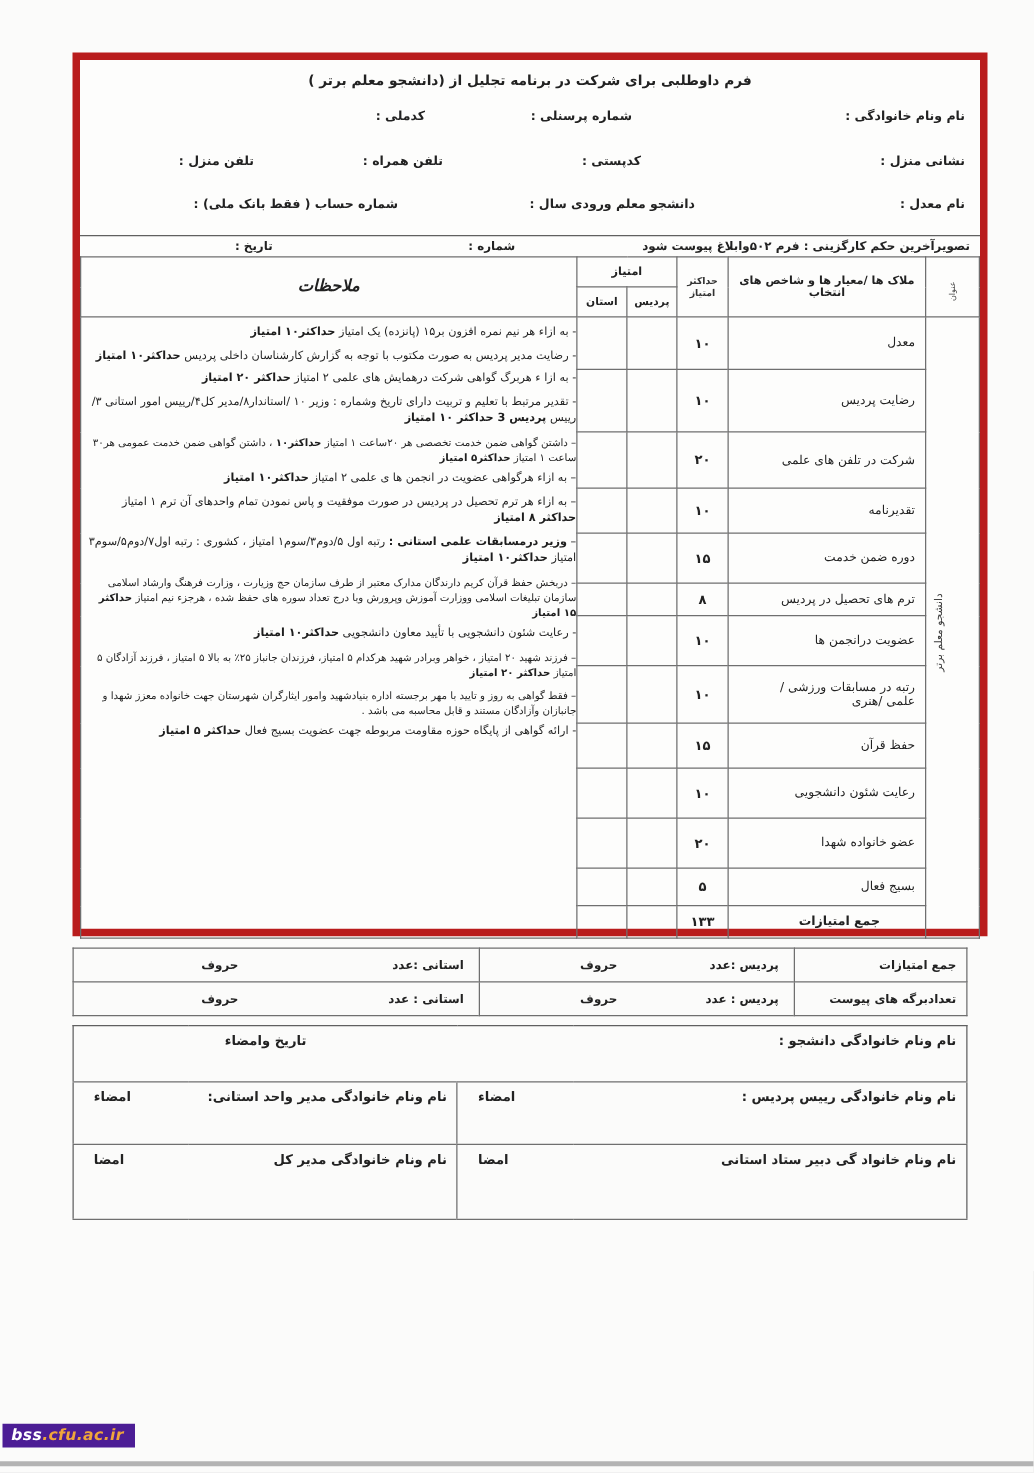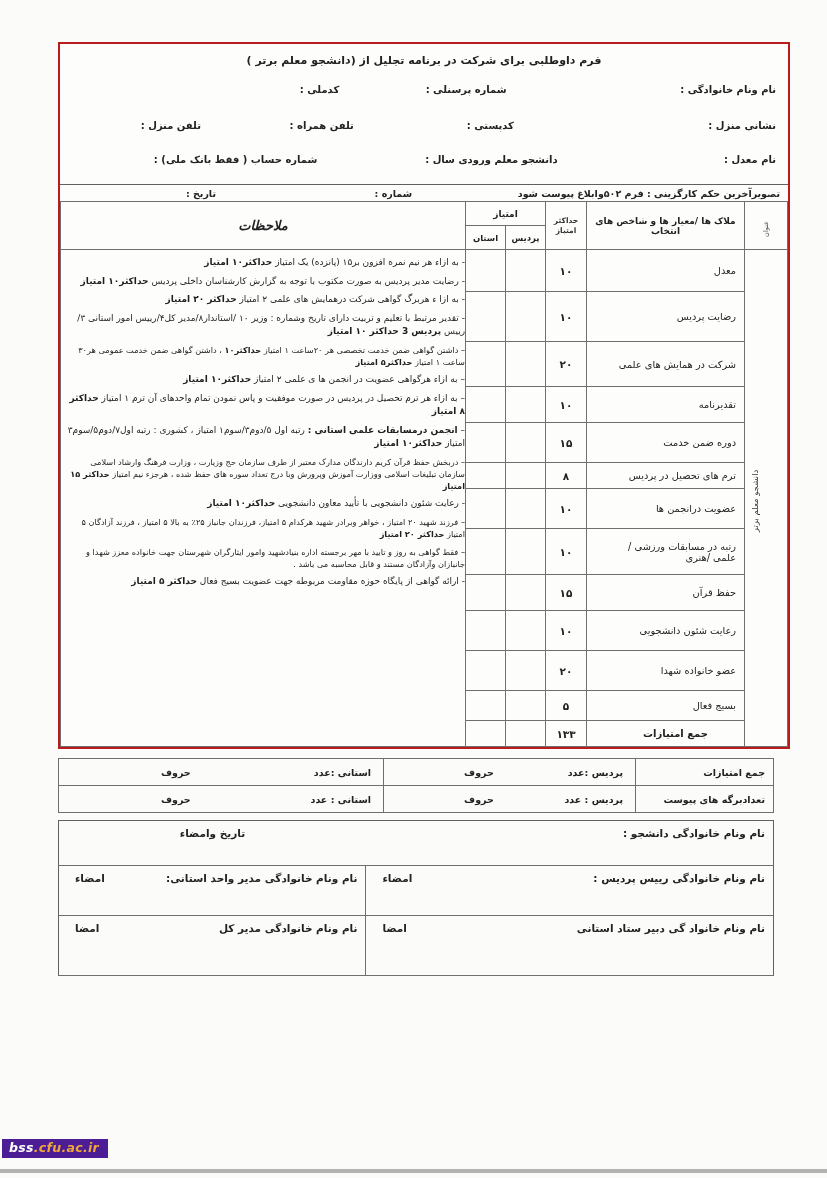--- a/index.html
+++ b/index.html
@@ -1,21 +1,21 @@
 <!DOCTYPE html>
 <html lang="fa"><head>
 <meta charset="utf-8">
 <style>
   html,body{margin:0;padding:0;background:#e8e8e8;}
   .page{position:relative;width:827px;height:1178px;background:#fbfbfa;
         font-family:"DejaVu Sans",sans-serif;color:#222;overflow:hidden;margin:0 auto;}
 
   
   .main-box{position:absolute;left:58px;top:42px;width:732px;height:707px;
-            border:2px solid #b91c1c;background:#fdfdfc;box-sizing:border-box;}
+            border:6px solid #b91c1c;background:#fdfdfc;box-sizing:border-box;}
   .form-title{text-align:center;font-weight:bold;font-size:11px;margin-top:10px;direction:rtl;}
   .fields-row{display:flex;direction:rtl;font-weight:bold;font-size:10px;}
   .fields-row .fcell{box-sizing:border-box;padding-right:12px;text-align:right;white-space:nowrap;}
   .row1{margin-top:17px}.row1 .c1{width:37%}.row1 .c2{width:23%}.row1 .c3{width:40%}
   .row2{margin-top:25px}.row2 .c1{width:36%}.row2 .c2{width:22%}.row2 .c3{width:21%}.row2 .c4{width:21%}
   .row3{margin-top:23px}.row3 .c1{width:30%}.row3 .c2{width:33%}.row3 .c3{width:37%}
   .decree-row{display:flex;direction:rtl;border-top:1.5px solid #606060;margin-top:19px;
               font-weight:bold;font-size:9.5px;padding:3px 0 2px;}
   .decree-row .d1{width:52%;padding-right:8px;text-align:right}
   .decree-row .d2{width:24%;text-align:right;padding-right:30px}
@@ -131,36 +131,36 @@
             <td></td>
             <td></td>
             <td class="notes-cell" rowspan="13">
               <div class="note"><span>- به ازاء هر نیم نمره افزون بر۱۵ (پانزده) یک امتیاز </span><span class="b">حداکثر۱۰ امتیاز</span></div>
               <div class="note"><span>- رضایت مدیر پردیس به صورت مکتوب با توجه به گزارش کارشناسان داخلی پردیس </span><span class="b">حداکثر۱۰ امتیاز</span></div>
               <div class="note"><span>- به ازا ء هربرگ گواهی شرکت درهمایش های علمی ۲ امتیاز </span><span class="b">حداکثر ۲۰ امتیاز</span></div>
               <div class="note"><span>- تقدیر مرتبط با تعلیم و تربیت دارای تاریخ وشماره : وزیر ۱۰ /استاندار۸/مدیر کل۴/رییس امور استانی ۳/رییس </span><span class="b">پردیس 3 حداکثر ۱۰ امتیاز</span></div>
               <div class="note small"><span>– داشتن گواهی ضمن خدمت تخصصی هر ۲۰ساعت ۱ امتیاز </span><span class="b">حداکثر۱۰</span><span> ، داشتن گواهی ضمن خدمت عمومی هر۳۰ ساعت ۱ امتیاز </span><span class="b">حداکثر۵ امتیاز</span></div>
               <div class="note"><span>– به ازاء هرگواهی عضویت در انجمن ها ی علمی ۲ امتیاز </span><span class="b">حداکثر۱۰ امتیاز</span></div>
               <div class="note"><span>– به ازاء هر ترم تحصیل در پردیس در صورت موفقیت و پاس نمودن تمام واحدهای آن ترم ۱ امتیاز </span><span class="b">حداکثر ۸ امتیاز</span></div>
-              <div class="note"><span>– </span><span class="b">انجمن درمسابقات علمی استانی :</span><span> رتبه اول ۵/دوم۳/سوم۱ امتیاز ، کشوری : رتبه اول۷/دوم۵/سوم۳ امتیاز </span><span class="b">حداکثر۱۰ امتیاز</span></div>
+              <div class="note"><span>– </span><span class="b">وزیر درمسابقات علمی استانی :</span><span> رتبه اول ۵/دوم۳/سوم۱ امتیاز ، کشوری : رتبه اول۷/دوم۵/سوم۳ امتیاز </span><span class="b">حداکثر۱۰ امتیاز</span></div>
               <div class="note small"><span>– دربخش حفظ قرآن کریم دارندگان مدارک معتبر از طرف سازمان حج وزیارت ، وزارت فرهنگ وارشاد اسلامی سازمان تبلیغات اسلامی ووزارت آموزش وپرورش وبا درج تعداد سوره های حفظ شده ، هرجزء نیم امتیاز </span><span class="b">حداکثر ۱۵ امتیاز</span></div>
               <div class="note"><span>- رعایت شئون دانشجویی با تأیید معاون دانشجویی </span><span class="b">حداکثر۱۰ امتیاز</span></div>
               <div class="note small"><span>– فرزند شهید ۲۰ امتیاز ، خواهر وبرادر شهید هرکدام ۵ امتیاز، فرزندان جانباز ۲۵٪ به بالا ۵ امتیاز ، فرزند آزادگان ۵ امتیاز </span><span class="b">حداکثر ۲۰ امتیاز</span></div>
               <div class="note small"><span>– فقط گواهی به روز و تایید با مهر برجسته اداره بنیادشهید وامور ایثارگران شهرستان جهت خانواده معزز شهدا و جانبازان وآزادگان مستند و قابل محاسبه می باشد .</span></div>
               <div class="note"><span>- ارائه گواهی از پایگاه حوزه مقاومت مربوطه جهت عضویت بسیج فعال </span><span class="b">حداکثر ۵ امتیاز</span></div>
             </td>
           </tr>
           <tr style="height: 50px;">
             <td class="crit">رضایت پردیس</td>
             <td class="maxv">۱۰</td>
             <td></td>
             <td></td>
           </tr>
           <tr style="height: 45px;">
-            <td class="crit">شرکت در همایش های علمی</td>
+            <td class="crit">شرکت در تلفن های علمی</td>
             <td class="maxv">۲۰</td>
             <td></td>
             <td></td>
           </tr>
           <tr style="height: 36px;">
             <td class="crit">تقدیرنامه</td>
             <td class="maxv">۱۰</td>
             <td></td>
             <td></td>
           </tr>

